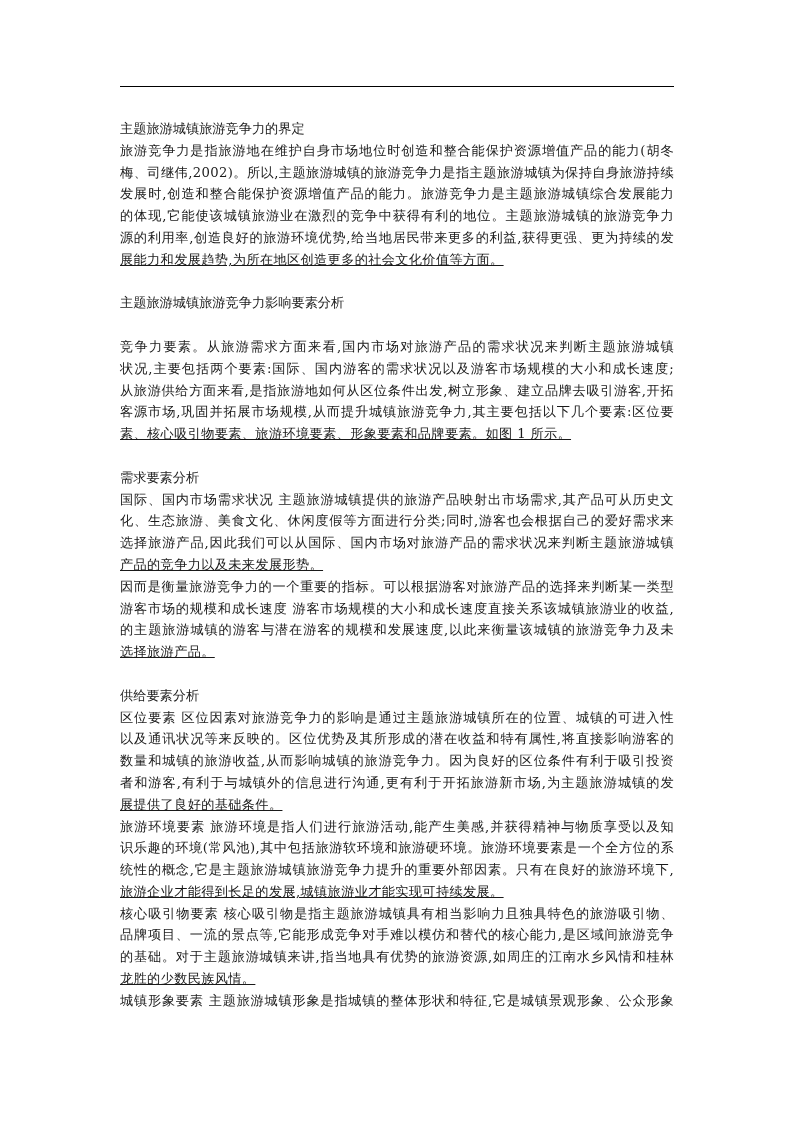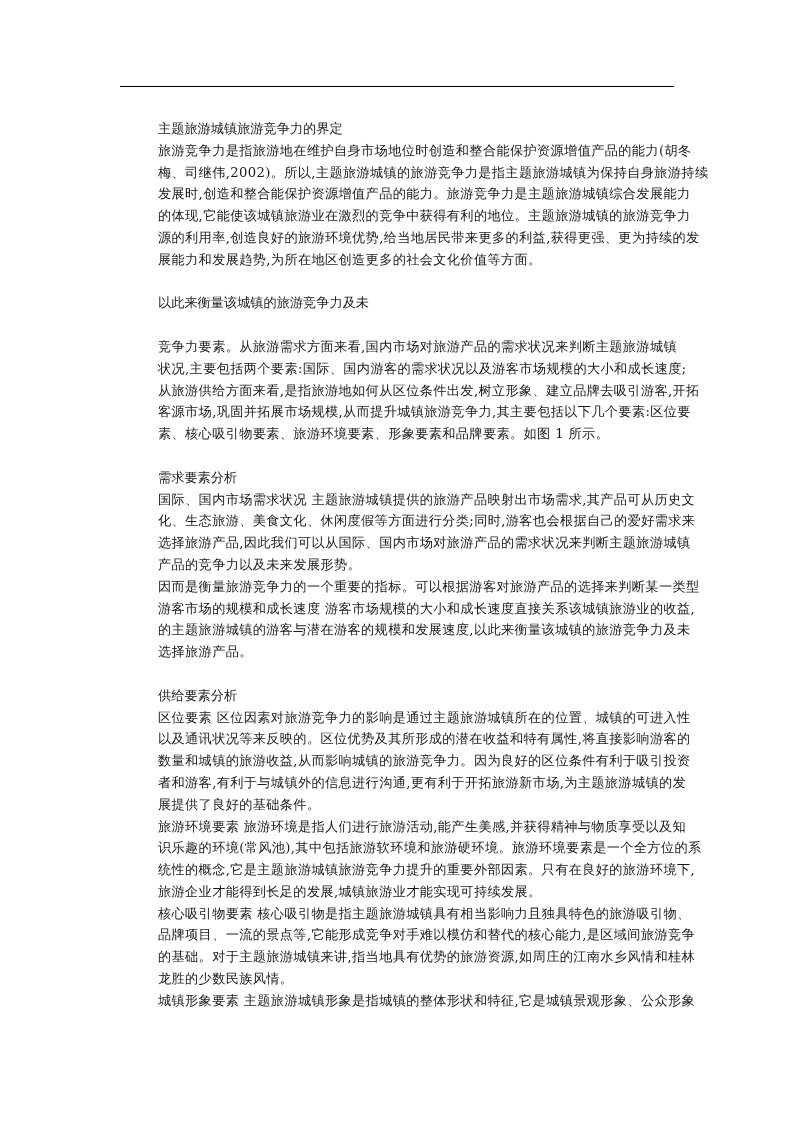--- a/index.html
+++ b/index.html
@@ -2,42 +2,42 @@
 <html><head>
 <meta charset="utf-8">
 <style>
   html, body { margin: 0; padding: 0; background: #ffffff; }
   body { width: 793px; height: 1122px; position: relative; overflow: hidden;
          font-family: "DejaVu Serif", "Liberation Serif", serif; color: #1a1a1a; }
   .rule { position: absolute; left: 120px; top: 86px; width: 554px; height: 0;
           border-top: 1px solid #000; }
   .page { position: absolute; left: 120px; top: 118px; width: 554px; }
   .line { font-size: 13.2px; line-height: 21.8px; height: 21.8px; white-space: nowrap;
-          letter-spacing: 0.35px; text-align: justify; text-align-last: justify; margin-left: 38px; }
-  .line.last { text-align-last: left; }
+          letter-spacing: 0.35px; text-align: justify; text-align-last: justify; }
+  .line.last { text-align-last: left; text-decoration: underline; }
   .line.head { text-align-last: left; letter-spacing: 0; }
   .blank { height: 21.8px; }
 </style>
 </head>
 <body>
 
 <div class="rule"></div>
 
 <div class="page">
 
   <div class="line head">主题旅游城镇旅游竞争力的界定</div>
   <div class="line">旅游竞争力是指旅游地在维护自身市场地位时创造和整合能保护资源增值产品的能力(胡冬</div>
   <div class="line">梅、司继伟,2002)。所以,主题旅游城镇的旅游竞争力是指主题旅游城镇为保持自身旅游持续</div>
   <div class="line">发展时,创造和整合能保护资源增值产品的能力。旅游竞争力是主题旅游城镇综合发展能力</div>
   <div class="line">的体现,它能使该城镇旅游业在激烈的竞争中获得有利的地位。主题旅游城镇的旅游竞争力</div>
   <div class="line">源的利用率,创造良好的旅游环境优势,给当地居民带来更多的利益,获得更强、更为持续的发</div>
   <div class="line last">展能力和发展趋势,为所在地区创造更多的社会文化价值等方面。</div>
   <div class="blank"></div>
 
-  <div class="line head">以此来衡量该城镇的旅游竞争力及未</div>
+  <div class="line head">主题旅游城镇旅游竞争力影响要素分析</div>
   <div class="blank"></div>
   <div class="line">竞争力要素。从旅游需求方面来看,国内市场对旅游产品的需求状况来判断主题旅游城镇</div>
   <div class="line">状况,主要包括两个要素:国际、国内游客的需求状况以及游客市场规模的大小和成长速度;</div>
   <div class="line">从旅游供给方面来看,是指旅游地如何从区位条件出发,树立形象、建立品牌去吸引游客,开拓</div>
   <div class="line">客源市场,巩固并拓展市场规模,从而提升城镇旅游竞争力,其主要包括以下几个要素:区位要</div>
   <div class="line last">素、核心吸引物要素、旅游环境要素、形象要素和品牌要素。如图 1 所示。</div>
   <div class="blank"></div>
 
   <div class="line head">需求要素分析</div>
   <div class="line">国际、国内市场需求状况  主题旅游城镇提供的旅游产品映射出市场需求,其产品可从历史文</div>

